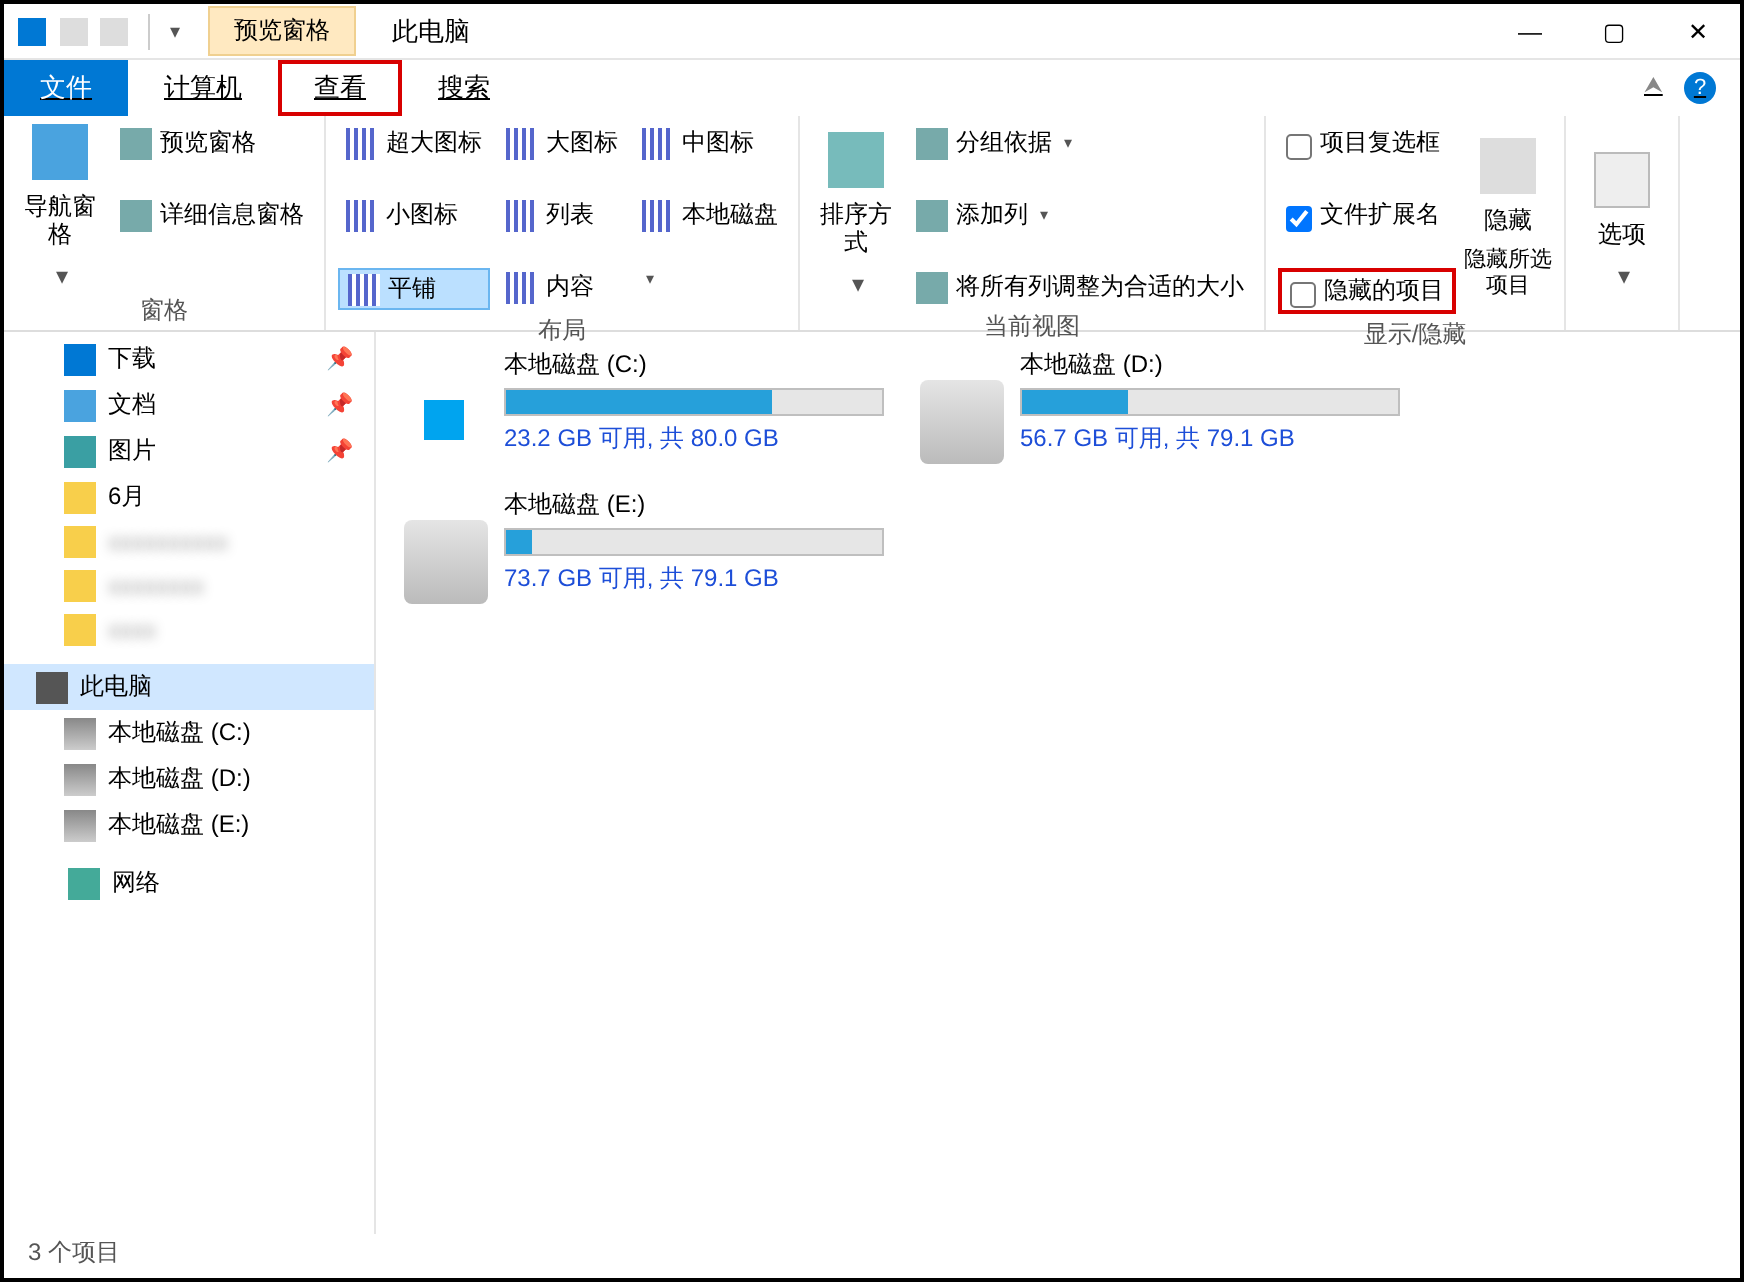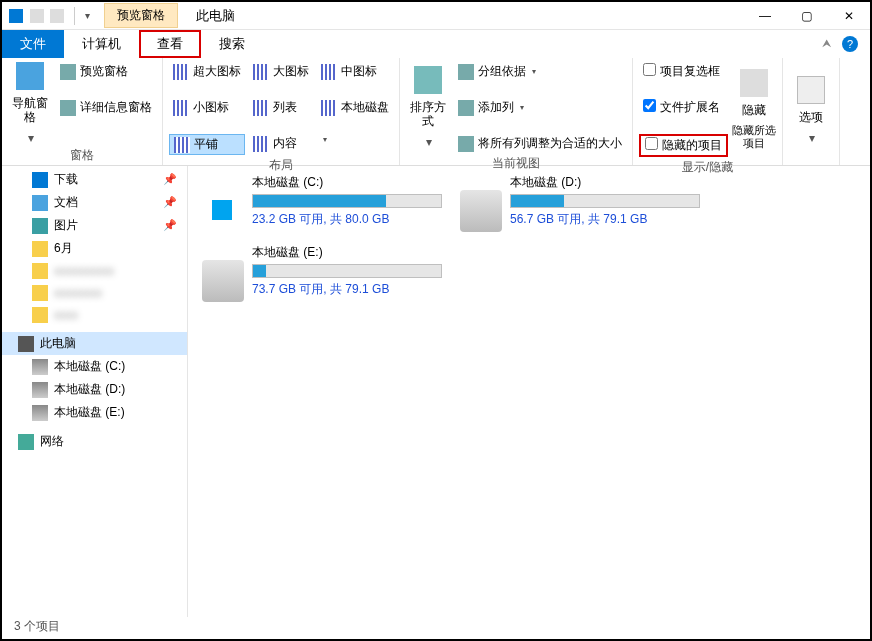--- a/index.html
+++ b/index.html
@@ -12,21 +12,21 @@
   .qat-icon { width: 14px; height: 14px; background: #ddd; }
   .qat-sep { width: 1px; height: 18px; background: #ccc; margin: 0 4px; }
   .titlebar-dropdown { font-size: 10px; color: #555; }
   .titlebar-contextual { background: #ffe9c1; padding: 3px 12px; font-size: 12px; margin-left: 14px; border: 1px solid #f0d090; }
   .titlebar-title { font-size: 13px; margin-left: 18px; }
   .titlebar-spacer { flex: 1; }
   .win-controls { display: flex; height: 100%; }
   .win-btn { width: 42px; display: flex; align-items: center; justify-content: center; font-size: 12px; }
   
   
-  .tabrow { height: 28px; display: flex; align-items: stretch; background: #fff; }
+  .tabrow { height: 28px; display: flex; align-items: stretch; background: #fff; text-decoration: underline; }
   .tab { padding: 0 16px; display: flex; align-items: center; font-size: 13px; border: 2px solid transparent; }
   .tab.file { background: #0078d4; color: #fff; }
   .tab.highlighted { border: 2px solid #d80000; }
   .tabrow-spacer { flex: 1; }
   .tabrow-right { display: flex; align-items: center; padding-right: 12px; gap: 6px; }
   .help-icon { width: 16px; height: 16px; border-radius: 50%; background: #0078d4; color: #fff; font-size: 11px; display:flex; align-items:center; justify-content:center; }
   .expand-icon { width: 14px; height: 14px; color: #888; font-size: 11px; }
   
   
   .ribbon { height: 108px; display: flex; border-bottom: 1px solid #ddd; }
@@ -35,21 +35,21 @@
   .ribbon-group-label { text-align: center; font-size: 12px; color: #555; padding: 2px 0; }
   .ribbon-bigbtn { width: 44px; display: flex; flex-direction: column; align-items: center; justify-content: center; gap: 6px; }
   .ribbon-bigbtn .bigicon { width: 28px; height: 28px; background: #4aa3df; }
   .ribbon-bigbtn span { font-size: 12px; text-align: center; line-height: 1.2; }
   .ribbon-col { display: flex; flex-direction: column; gap: 17px; }
   .ribbon-item { display: flex; align-items: center; gap: 4px; font-size: 12px; padding: 1px 4px; white-space: nowrap; }
   .ribbon-item.active { background: #bbe0ff; border: 1px solid #6bb6f0; }
   .smicon { width: 16px; height: 16px; background: #7aa; }
   .smicon.grid { background: repeating-linear-gradient(90deg,#56c,#56c 2px,#fff 2px,#fff 4px); }
   .dd { font-size: 8px; color: #555; margin-left: 2px; }
-  .ribbon-check { display: flex; align-items: flex-start; gap: 4px; font-size: 12px; padding: 1px 4px; white-space: nowrap; }
+  .ribbon-check { display: flex; align-items: flex-end; gap: 4px; font-size: 12px; padding: 1px 4px; white-space: nowrap; }
   .ribbon-check input { width: 13px; height: 13px; margin: 0; }
   .highlight-red { border: 2px solid #d80000; }
   
   
   .main { display: flex; height: calc(100% - 28px - 28px - 108px - 22px); }
   .sidebar { width: 186px; border-right: 1px solid #e5e5e5; overflow: hidden; padding-top: 2px; }
   .tree-item { display: flex; align-items: center; gap: 6px; padding: 3px 0 3px 30px; font-size: 12px; position: relative; }
   .tree-item.selected { background: #d0e7ff; }
   .tree-icon { width: 16px; height: 16px; }
   .tree-icon.dl { background: #0078d4; }
@@ -287,21 +287,21 @@
       </div>
     <div class="tree-item">
         <div class="tree-icon disk"></div>
         <span>本地磁盘 (D:)</span>
       </div>
     <div class="tree-item">
         <div class="tree-icon disk"></div>
         <span>本地磁盘 (E:)</span>
       </div>
     <div style="height:6px"></div>
-    <div class="tree-item" style="padding-left:16px">
+    <div class="tree-item" style="padding-left:32px">
         <div class="tree-icon net"></div>
         <span>网络</span>
       </div>
   </div>
 
   <div class="content">
     <div class="drive">
       <div class="drive-icon c"></div>
       <div class="drive-info">
         <div class="drive-name">本地磁盘 (C:)</div>

